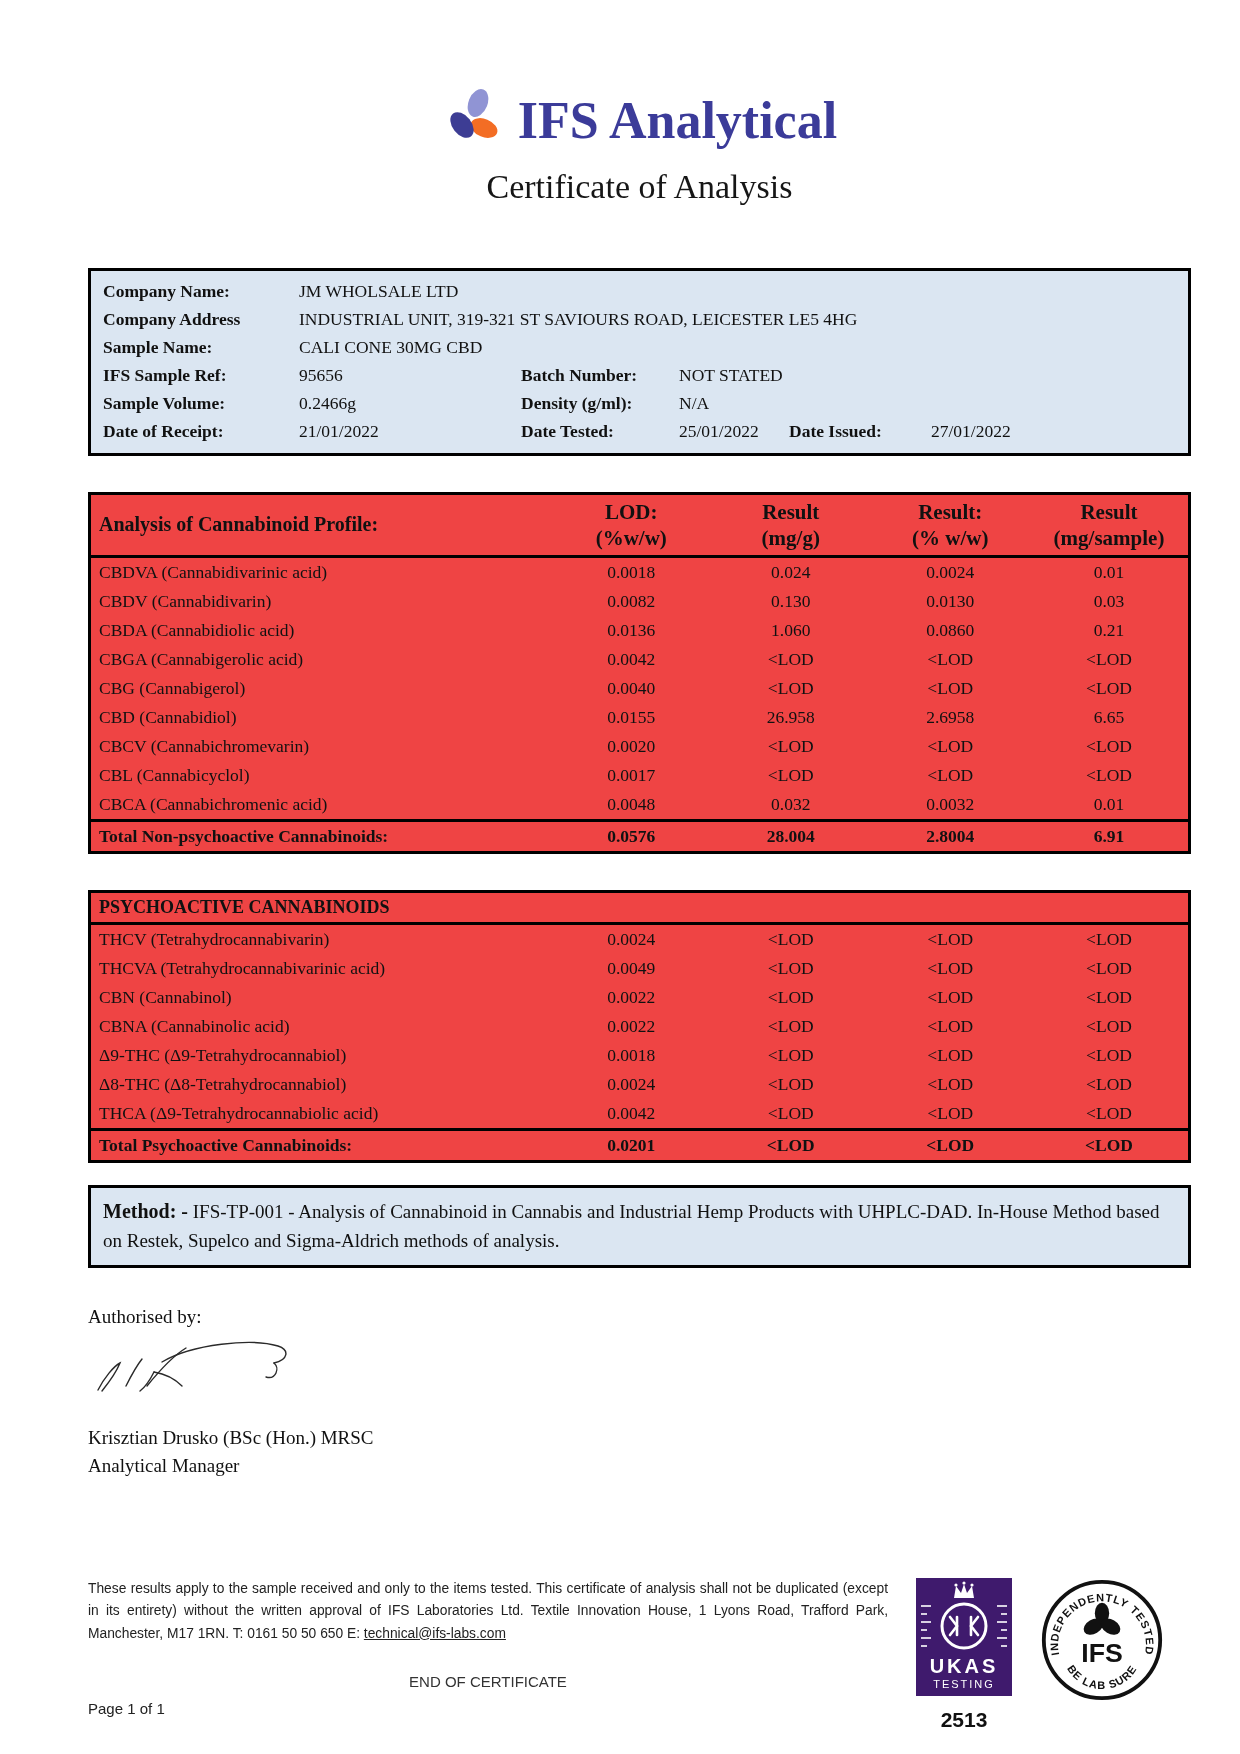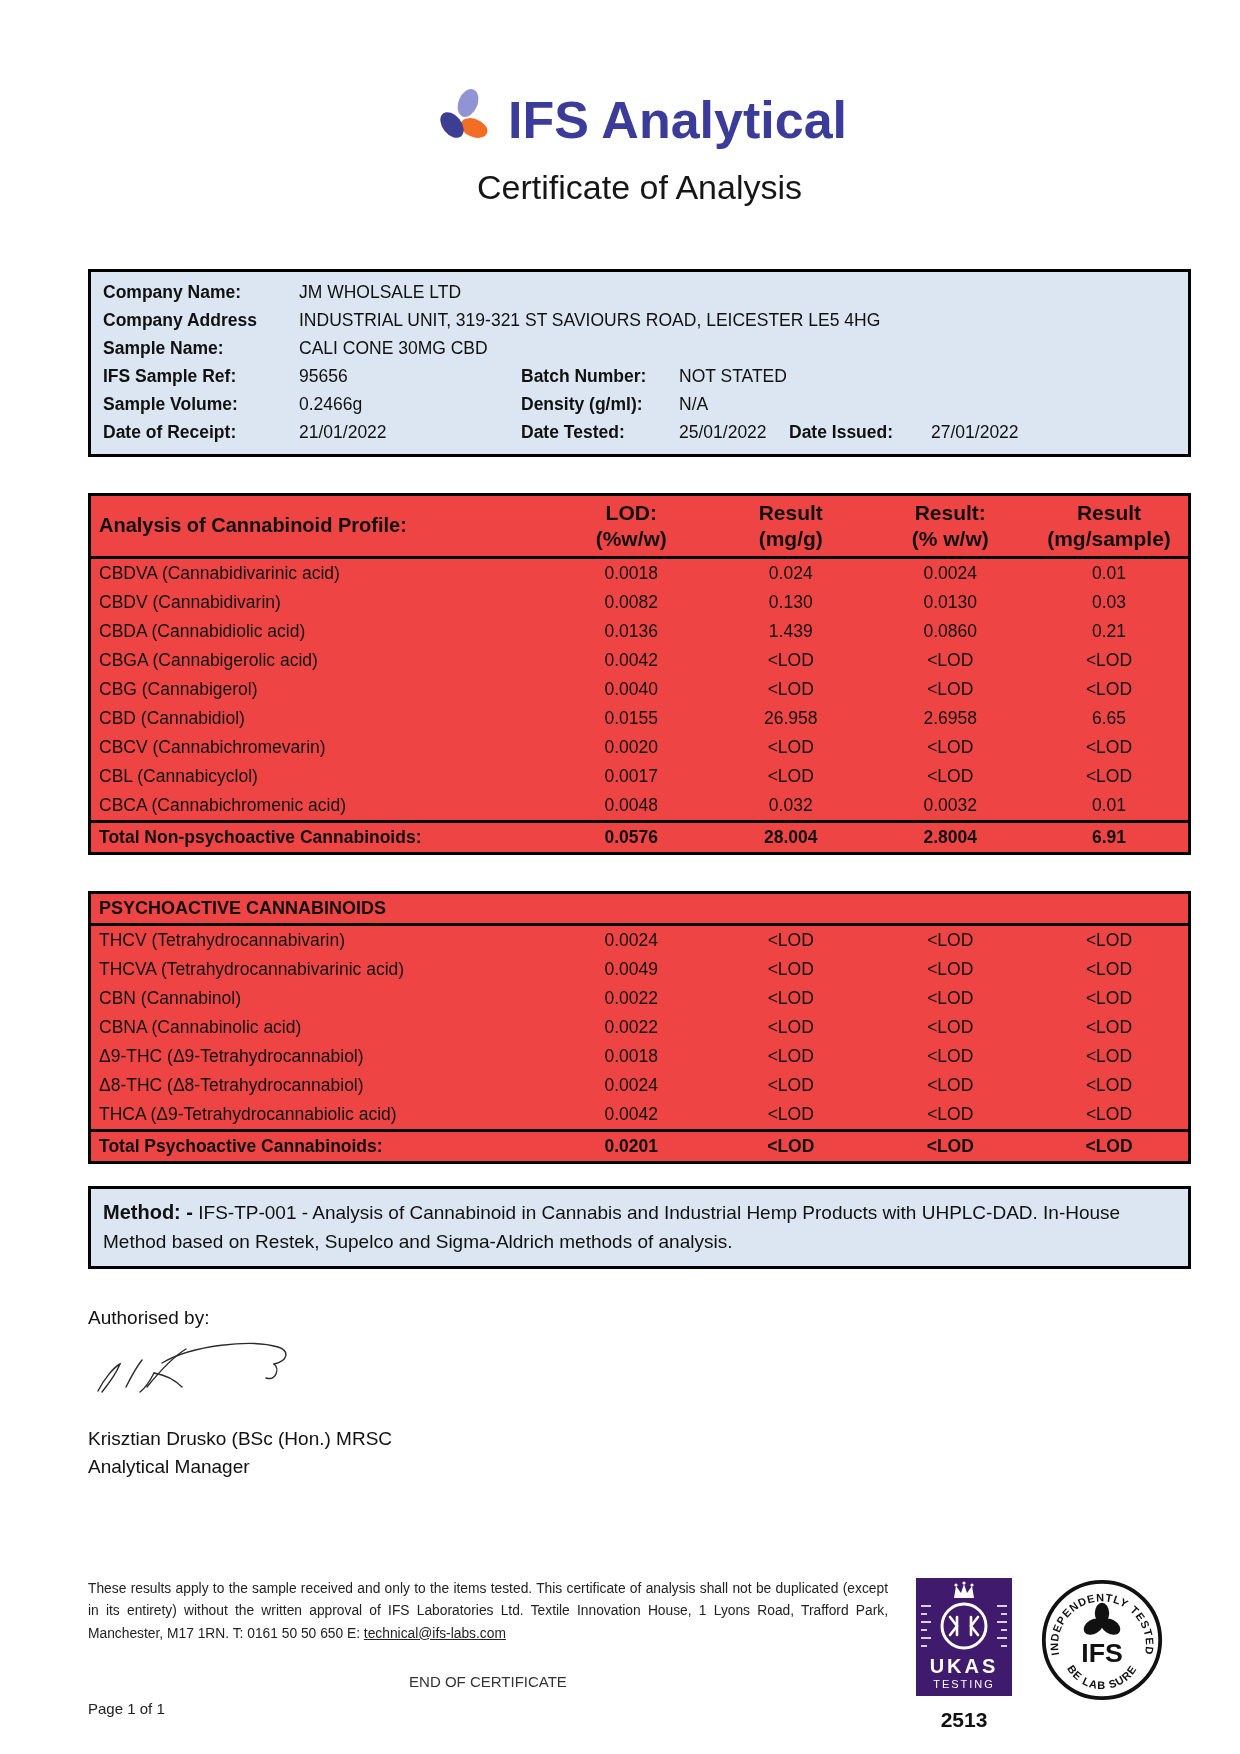--- a/index.html
+++ b/index.html
@@ -1,18 +1,18 @@
 <!DOCTYPE html>
 <html><head>
 <meta charset="utf-8">
 <style>
   * { margin:0; padding:0; box-sizing:border-box; }
   body { background:#ffffff; font-family:"Liberation Sans", sans-serif; color:#111; }
   .page { width:1240px; height:1754px; position:relative; background:#fff; overflow:hidden; }
-  .content { padding:0 49px 0 88px; }
+  .content { padding:0 49px 0 88px;font-family:Liberation Serif, serif; }
 
   
   .brand-row { margin-top:86px; display:flex; justify-content:center; align-items:center; gap:12px; }
   .brand-text { font-size:52px; font-weight:bold; color:#3b3b99; letter-spacing:0px; }
   .doc-title { text-align:center; font-size:34px; font-weight:400; margin-top:14px; color:#161616; }
 
   
   .info-table { margin-top:62px; border:3px solid #000; background:#dbe6f2; padding:6px 0 7px; font-size:17.5px; }
   .info-row { display:flex; padding:2.5px 12px; line-height:1.32; }
   .info-row .lab { font-weight:bold; }
@@ -141,21 +141,21 @@
           <tr>
             <td class="cname">CBDV (Cannabidivarin)</td>
             <td class="cnum">0.0082</td>
             <td class="cnum">0.130</td>
             <td class="cnum">0.0130</td>
             <td class="cnum">0.03</td>
           </tr>
           <tr>
             <td class="cname">CBDA (Cannabidiolic acid)</td>
             <td class="cnum">0.0136</td>
-            <td class="cnum">1.439</td>
+            <td class="cnum">1.060</td>
             <td class="cnum">0.0860</td>
             <td class="cnum">0.21</td>
           </tr>
           <tr>
             <td class="cname">CBGA (Cannabigerolic acid)</td>
             <td class="cnum">0.0042</td>
             <td class="cnum">&lt;LOD</td>
             <td class="cnum">&lt;LOD</td>
             <td class="cnum">&lt;LOD</td>
           </tr>

